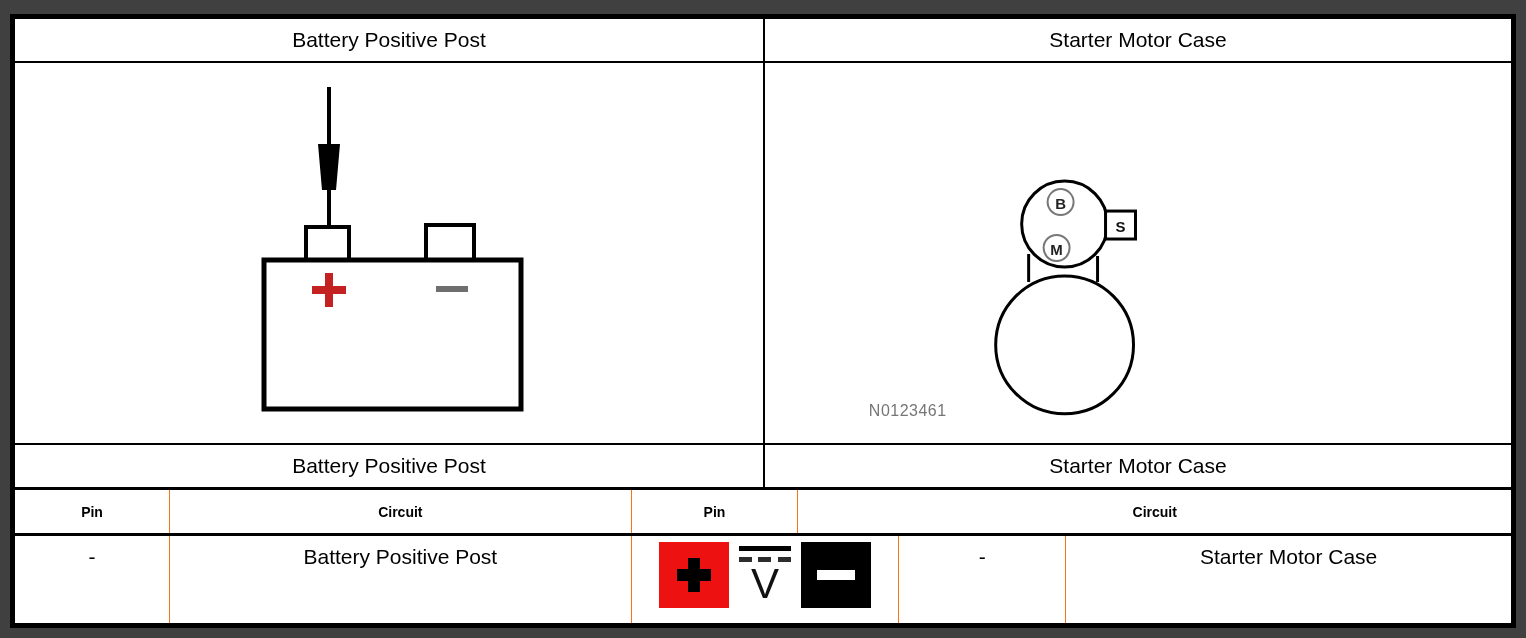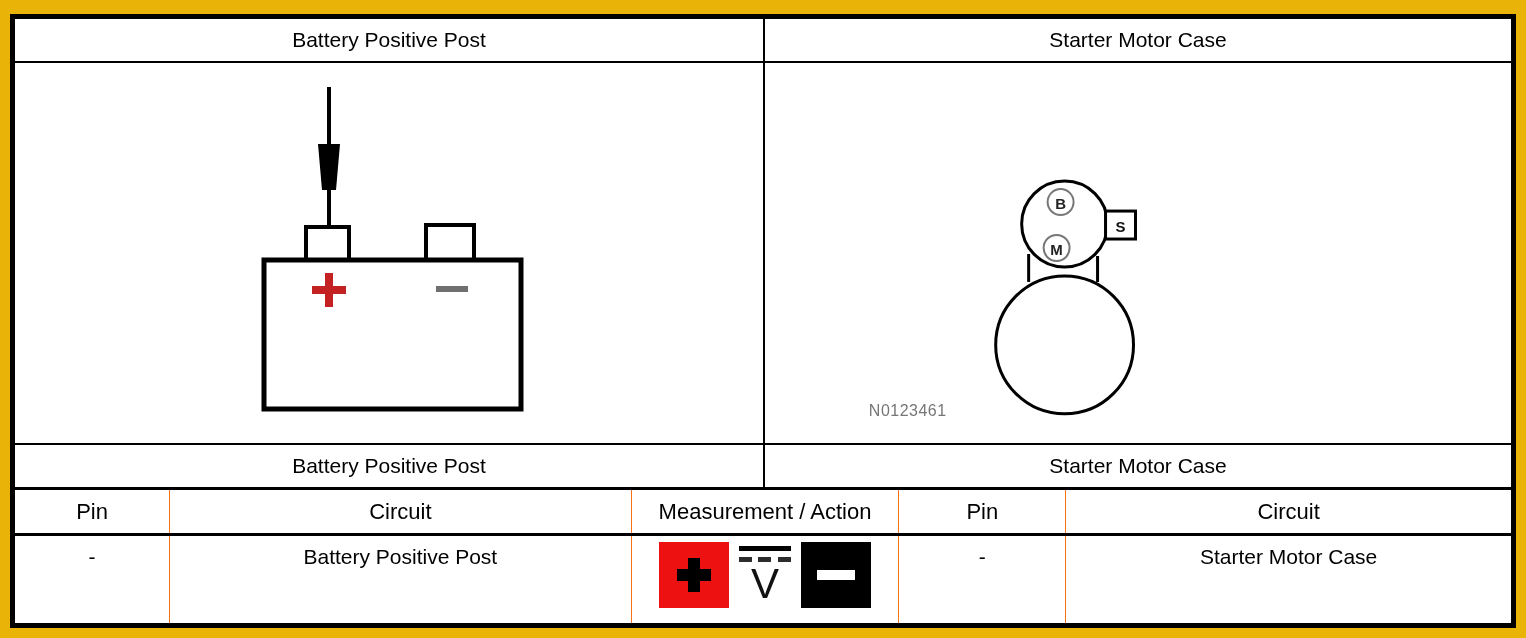--- a/index.html
+++ b/index.html
@@ -1,17 +1,17 @@
 <!DOCTYPE html>
 <html><head>
 <meta charset="utf-8">
 <style>
   html,body{margin:0;padding:0;background:#ffffff;}
   body{font-family:"Liberation Sans", sans-serif; color:#000;}
-  .stage{position:relative;width:1526px;height:638px;background:#eab308;overflow:hidden;}
+  .stage{position:relative;width:1526px;height:638px;background:#404040;overflow:hidden;}
   .frame{position:absolute;left:10px;top:14px;width:1506px;height:614px;border:5px solid #000;box-sizing:border-box;display:flex;flex-direction:column;background:#fff;}
 
   
   .hdr-row{height:44px;display:flex;border-bottom:2px solid #000;box-sizing:border-box;flex:0 0 auto;}
   .diagram-row{flex:1 1 auto;display:flex;min-height:0;}
   .caption-row{height:47px;display:flex;border-top:2px solid #000;border-bottom:3px solid #000;box-sizing:border-box;flex:0 0 auto;}
   .thead-row{height:46px;display:flex;border-bottom:3px solid #000;box-sizing:border-box;flex:0 0 auto;}
   .tdata-row{height:87px;display:flex;box-sizing:border-box;flex:0 0 auto;}
 
   .half{width:50%;display:flex;align-items:center;justify-content:center;box-sizing:border-box;}
@@ -19,21 +19,21 @@
   .hdr-text{font-size:21px;}
 
   
   .cell{box-sizing:border-box;display:flex;justify-content:center;}
   .cell + .cell{border-left:1px solid #f97316;}
   .c-pin1{width:10.3%;}
   .c-circ1{width:30.85%;}
   .c-meas{width:17.9%;}
   .c-pin2{width:11.15%;}
   .c-circ2{flex:1;}
-  .thead-row .cell{align-items:center;font-size:22px;}
+  .thead-row .cell{align-items:center;font-size:14px;font-weight:bold;}
   .tdata-row .cell{align-items:flex-start;padding-top:9px;font-size:21px;}
   .tdata-row .c-meas{padding-top:6px;}
 
   
   .meas-group{display:flex;align-items:center;gap:8px;}
   .sq{width:70px;height:66px;position:relative;flex:0 0 auto;}
   .sq.red{background:#ee1111;}
   .sq.black{background:#000;}
   .bar{position:absolute;}
   .plus-h{left:18px;top:27px;width:34px;height:12px;background:#000;}
@@ -112,21 +112,20 @@
         <span class="hdr-text">Battery Positive Post</span>
       </div>
       <div class="half right">
         <span class="hdr-text">Starter Motor Case</span>
       </div>
     </div>
 
     <div class="thead-row">
       <div class="cell c-pin1">Pin</div>
       <div class="cell c-circ1">Circuit</div>
-      <div class="cell c-meas">Measurement / Action</div>
       <div class="cell c-pin2">Pin</div>
       <div class="cell c-circ2">Circuit</div>
     </div>
 
     <div class="tdata-row">
       <div class="cell c-pin1">-</div>
       <div class="cell c-circ1">Battery Positive Post</div>
       <div class="cell c-meas">
         <div class="meas-group">
           <div class="sq red">

